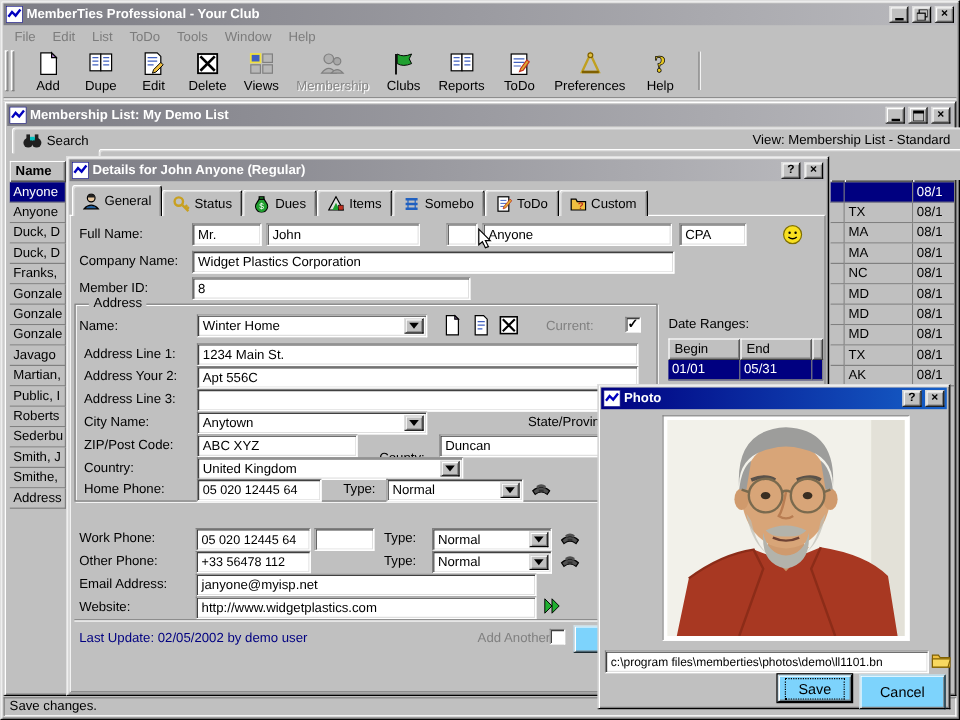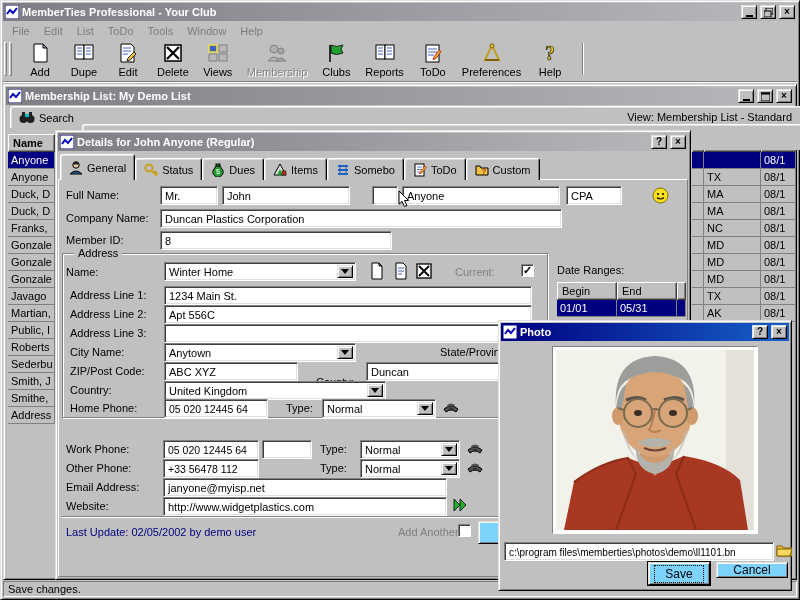--- a/index.html
+++ b/index.html
@@ -345,21 +345,21 @@
   <div class="abs field" style="left:402px;top:186px;width:158px;">Anyone</div>
   <div class="abs field" style="left:566px;top:186px;width:56px;">CPA</div>
   <svg class="abs" style="left:652px;top:187px;" width="17" height="17" viewBox="0 0 17 17">
       <circle cx="8.5" cy="8.5" r="7.5" fill="#f8e020" stroke="#807000"></circle>
       <circle cx="6" cy="7" r="1" fill="#000"></circle>
       <circle cx="11" cy="7" r="1" fill="#000"></circle>
       <path d="M5,10.5 q3.5,3 7,0" fill="none" stroke="#000" stroke-width="1.2"></path>
     </svg>
 
   <div class="abs label" style="left:66px;top:212px;">Company Name:</div>
-  <div class="abs field" style="left:160px;top:209px;width:402px;">Duncan Plastics Corporation</div>
+  <div class="abs field" style="left:160px;top:209px;width:402px;">Widget Plastics Corporation</div>
   <div class="abs label" style="left:66px;top:234px;">Member ID:</div>
   <div class="abs field" style="left:160px;top:231px;width:232px;">8</div>
 
   <div class="abs groupbox" style="left:62px;top:253px;width:486px;height:165px;"></div>
   <div class="abs label" style="left:74px;top:247px;background:#c0c0c0;padding:0 4px;">Address</div>
 
   <div class="abs label" style="left:66px;top:266px;">Name:</div>
   <div class="abs field" style="left:164px;top:262px;width:192px;">
     <span>Winter Home</span>
     <div class="combo-arrow-btn">
@@ -376,21 +376,21 @@
     </svg>
   <svg class="abs" style="left:415px;top:262px;" width="18" height="18" viewBox="0 0 18 18">
       <rect x="2" y="2" width="14" height="14" fill="#fff" stroke="#000" stroke-width="1.3"></rect>
       <path d="M4,4 L14,14 M14,4 L4,14" stroke="#000" stroke-width="1.8"></path>
     </svg>
   <div class="abs label" style="left:455px;top:266px;color:#808080;">Current:</div>
   <div class="abs checkbox" style="left:521px;top:264px;">✓</div>
 
   <div class="abs label" style="left:70px;top:289px;">Address Line 1:</div>
   <div class="abs field" style="left:164px;top:286px;width:368px;">1234 Main St.</div>
-  <div class="abs label" style="left:70px;top:308px;">Address Line 2:</div>
+  <div class="abs label" style="left:70px;top:308px;">Address Your 2:</div>
   <div class="abs field" style="left:164px;top:305px;width:368px;">Apt 556C</div>
   <div class="abs label" style="left:70px;top:327px;">Address Line 3:</div>
   <div class="abs field" style="left:164px;top:324px;width:368px;"></div>
 
   <div class="abs label" style="left:70px;top:346px;">City Name:</div>
   <div class="abs field" style="left:164px;top:343px;width:192px;">
     <span>Anytown</span>
     <div class="combo-arrow-btn">
         <div class="tri-down"></div>
       </div>
@@ -535,19 +535,19 @@
 </div>
 
 <div class="abs field" style="left:504px;top:542px;width:270px;font-size:10px;z-index:21;">c:\program files\memberties\photos\demo\ll1101.bn</div>
 <svg class="abs" style="left:776px;top:543px;z-index:21;" width="16" height="14" viewBox="0 0 16 14">
     <path d="M1,3 h5 l1.5,2 h8.5 v8 h-15 z" fill="#f0c040" stroke="#806000"></path>
     <path d="M1,6 h15 l-2,7 h-13 z" fill="#f8d860" stroke="#806000"></path>
   </svg>
 <div class="abs btn default" style="left:648px;top:562px;width:62px;height:23px;z-index:21;">
   <div class="inner">Save</div>
 </div>
-<div class="abs btn" style="left:716px;top:562px;width:72px;height:16px;z-index:21;">
+<div class="abs btn" style="left:716px;top:562px;width:72px;height:29px;z-index:21;">
   <span>Cancel</span>
 </div>
 
 <div class="abs" style="left:3px;top:581px;width:794px;height:16px;border:1px solid;border-color:#808080 #fff #fff #808080;padding:1px 0 0 4px;z-index:5;">
   <span>Save changes.</span>
 </div>
 
 </body></html>

